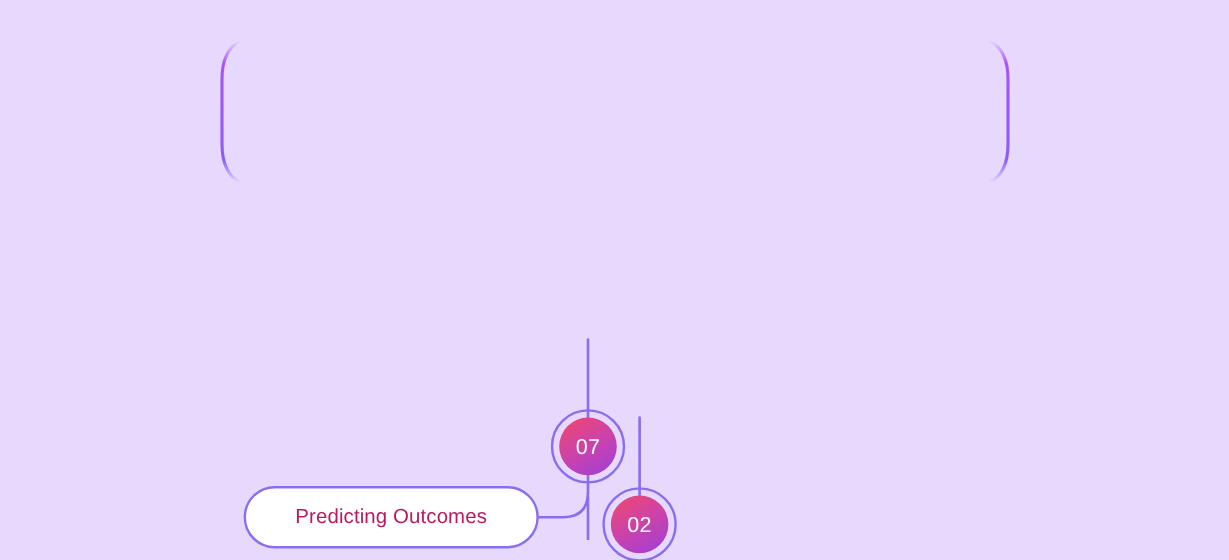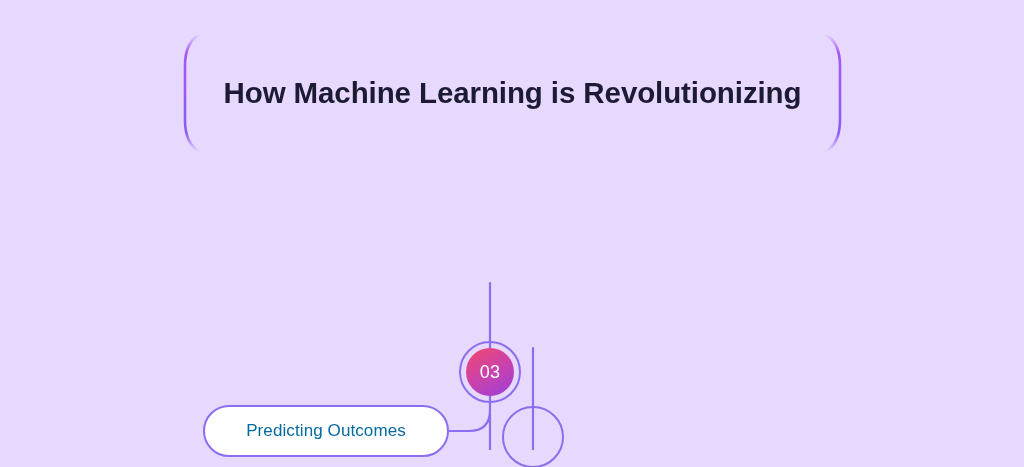--- a/index.html
+++ b/index.html
@@ -80,21 +80,21 @@
 
   
   .pill {
     position: absolute;
     background: #ffffff;
     border: 2px solid #8b6ef0;
     border-radius: 999px;
     display: flex;
     align-items: center;
     justify-content: center;
-    color: #0369a1;
+    color: #be185d;
     font-size: 17px;
     font-weight: normal;
     letter-spacing: 0.1px;
     box-sizing: border-box;
     white-space: nowrap;
   }
   .pill-1 { left: 203px; top: 245px; width: 246px; height: 52px; }
 
   
   .badge {
@@ -140,21 +140,20 @@
           <stop offset="0%" stop-color="#a855f7" stop-opacity="0"></stop>
           <stop offset="16%" stop-color="#a855f7" stop-opacity="1"></stop>
           <stop offset="84%" stop-color="#8b5cf6" stop-opacity="1"></stop>
           <stop offset="100%" stop-color="#8b5cf6" stop-opacity="0"></stop>
         </linearGradient>
       </defs>
       <path d="M20 2 Q5 10 5 34 L5 88 Q5 112 20 120" fill="none" stroke="url(#brkL)" stroke-width="2.6" stroke-linecap="round"></path>
     </svg>
 
     <div class="title-text">
-      <span class="title-line">How Machine Learning is Revolutionizing</span>
     </div>
 
     <svg class="bracket right" viewBox="0 0 26 122">
       <defs>
         <linearGradient id="brkR" x1="0" y1="0" x2="0" y2="1">
           <stop offset="0%" stop-color="#a855f7" stop-opacity="0"></stop>
           <stop offset="16%" stop-color="#a855f7" stop-opacity="1"></stop>
           <stop offset="84%" stop-color="#8b5cf6" stop-opacity="1"></stop>
           <stop offset="100%" stop-color="#8b5cf6" stop-opacity="0"></stop>
         </linearGradient>
@@ -200,21 +199,24 @@
           <stop offset="55%" stop-color="#c742b0"></stop>
           <stop offset="100%" stop-color="#9b3fd9"></stop>
         </linearGradient>
       </defs>
     </svg>
 
     <div class="badge-ring ring-1"></div>
     <div class="badge-ring ring-2"></div>
 
     <div class="badge badge-1" style="background:linear-gradient(150deg,#f2476b 0%,#c742b0 55%,#9b3fd9 100%);">
-      <span>03</span>
+      <span>07</span>
+    </div>
+    <div class="badge badge-2" style="background:linear-gradient(150deg,#f2476b 0%,#c742b0 55%,#9b3fd9 100%);">
+      <span>02</span>
     </div>
 
     <div class="pill pill-1">
       <span>Predicting Outcomes</span>
     </div>
 
   </div>
 </div>
 
 </body></html>

